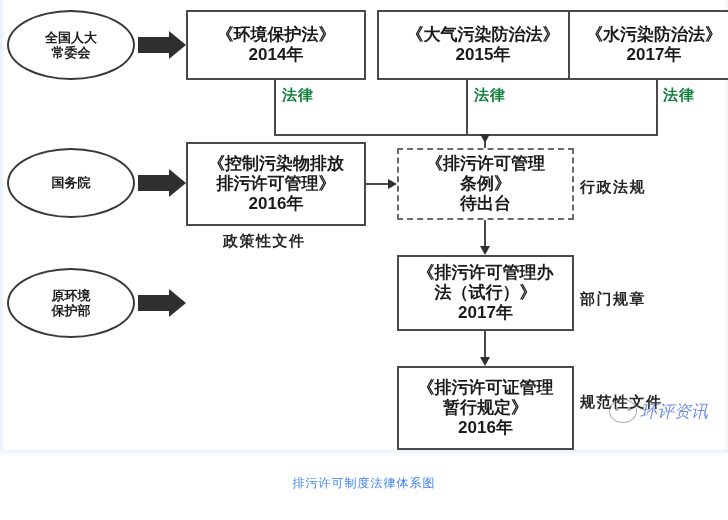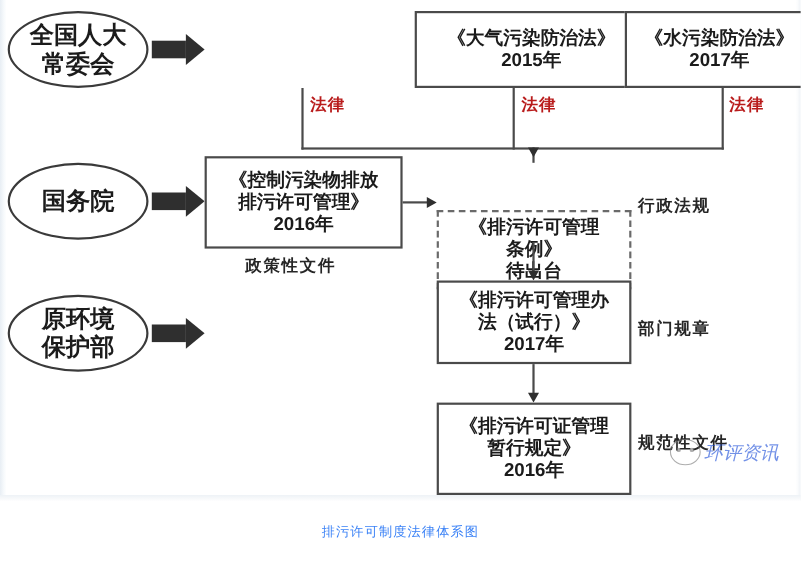--- a/index.html
+++ b/index.html
@@ -48,32 +48,31 @@
     color: #1b1b1b;
     font-weight: bold;
     line-height: 1.16;
     letter-spacing: 0px;
   }
 
   .oval {
     border: 2px solid #3a3a3a;
     border-radius: 50%;
     background: #ffffff;
-    font-size: 22px;
+    font-size: 13px;
   }
 
   .rect {
     border: 2px solid #4a4a4a;
     background: #ffffff;
     font-size: 17px;
   }
 
   .rect.dashed {
     border: 2px dashed #6a6a6a;
-    margin-top: 43px;
   }
 
   .node .line {
     display: block;
     white-space: nowrap;
   }
 
   
   .block-arrow {
     position: absolute;
@@ -115,21 +114,21 @@
     border-top: 5px solid transparent;
     border-bottom: 5px solid transparent;
     border-left: 9px solid #2f2f2f;
   }
 
   .edge-label {
     position: absolute;
     font-family: Liberation Sans, sans-serif;
     font-weight: bold;
     font-size: 15px;
-    color: #b91c1c;
+    color: #15803d;
     white-space: nowrap;
     letter-spacing: 1px;
   }
 
   .side-label {
     position: absolute;
     font-family: "Liberation Serif", "DejaVu Serif", serif;
     font-weight: bold;
     font-size: 15px;
     color: #262626;
@@ -198,20 +197,24 @@
   <div class="node oval" style="left:7px; top:10px; width:128px; height:70px;">
     <span class="line">全国人大</span>
     <span class="line">常委会</span>
   </div>
 
   <div class="block-arrow" style="left:138px; top:45px; width:48px;">
     <div class="shaft" style="left:0; top:-8px; width:31px; height:16px;"></div>
     <div class="head" style="left:31px; top:-14px;"></div>
   </div>
 
+  <div class="node rect" style="left:186px; top:10px; width:180px; height:70px;">
+    <span class="line">《环境保护法》</span>
+    <span class="line">2014年</span>
+  </div>
 
   <div class="node rect" style="left:377px; top:10px; width:212px; height:70px;">
     <span class="line">《大气污染防治法》</span>
     <span class="line">2015年</span>
   </div>
 
   <div class="node rect" style="left:568px; top:10px; width:172px; height:70px;">
     <span class="line">《水污染防治法》</span>
     <span class="line">2017年</span>
   </div>

